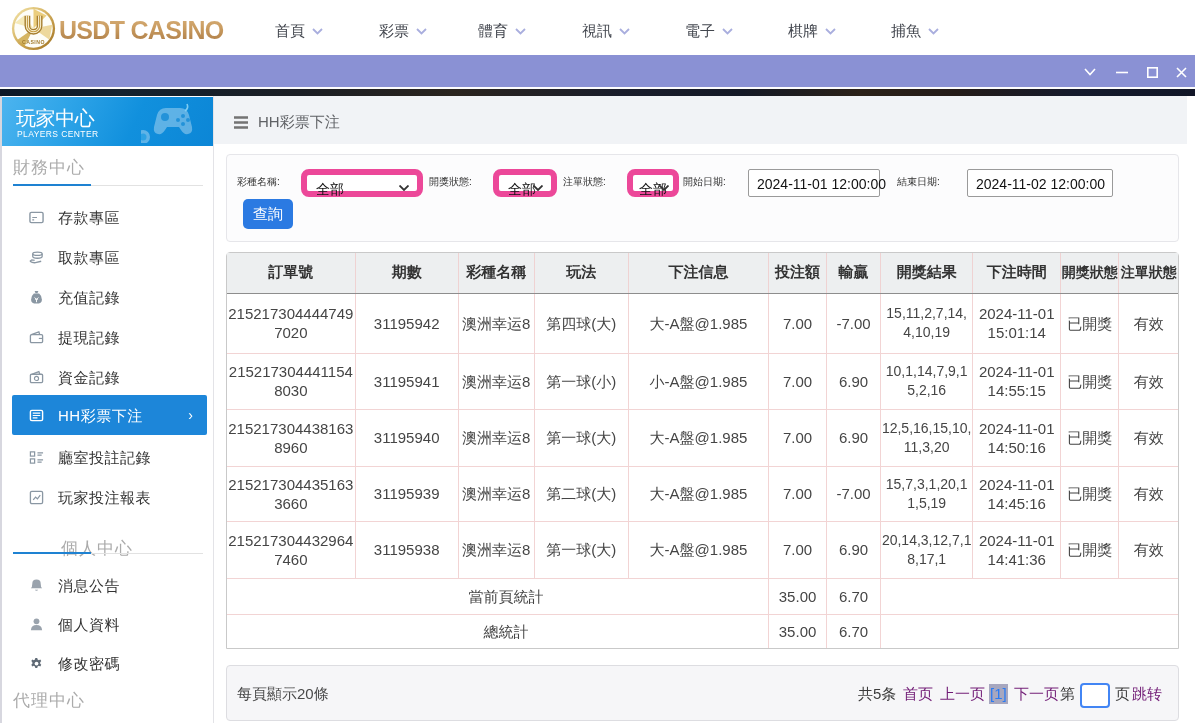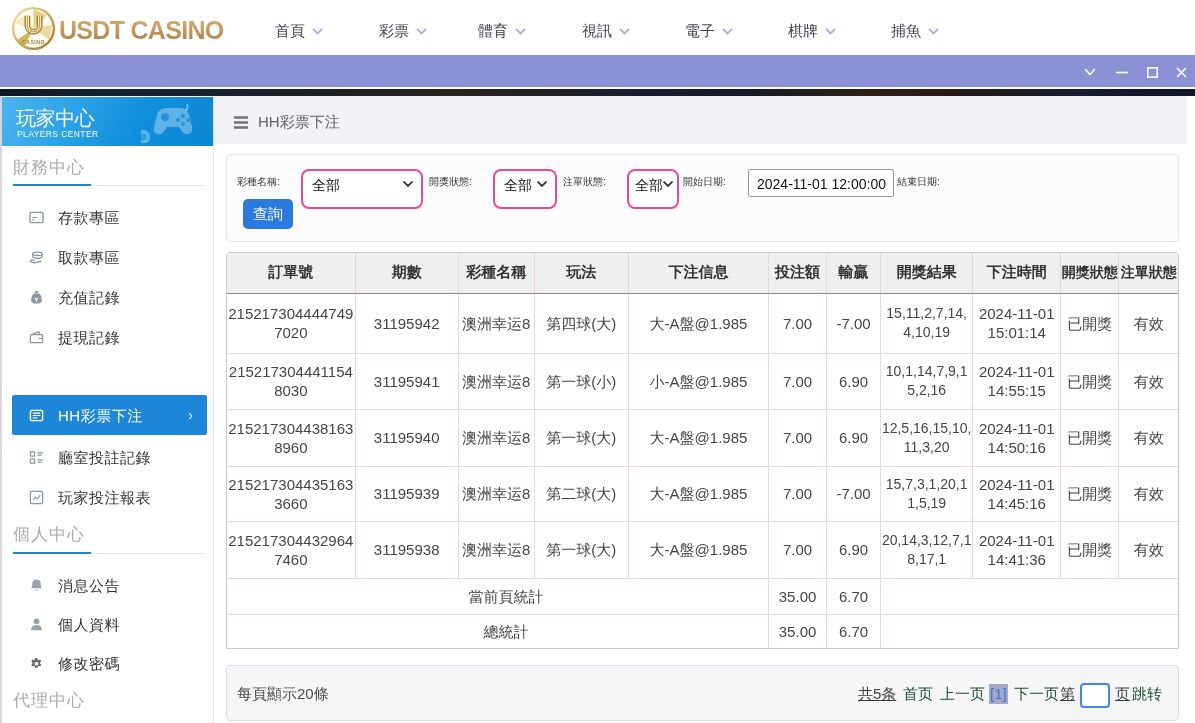--- a/index.html
+++ b/index.html
@@ -34,43 +34,43 @@
 .mitem.act .tx { left:46px; color:#fff; }
 .mitem.act .ar { position:absolute; right:14px; top:12px; color:#fff; font-size:14px; }
 
 #main { position:absolute; left:214px; top:96px; width:981px; height:627px; background:#ffffff; }
 #crumbband { position:absolute; left:0; top:0; width:973px; height:48px; background:#f1f3f6; }
 #crumb { position:absolute; left:20px; top:17px; font-size:15px; color:#606266; }
 #crumb svg { vertical-align:-2px; margin-right:10px; }
 
 #filter { position:absolute; left:12px; top:58px; width:953px; height:88px; background:#fcfcfd; border:1px solid #e6e6ea; border-radius:4px; }
 #filter .lab { position:absolute; top:20px; font-size:10px; color:#303030; }
-.sel { position:absolute; top:14px; height:40px; background:#fff; border:2px solid #ec4899; border-radius:8px; font-size:14px; color:#111; }
+.sel { position:absolute; top:14px; height:28px; background:#fff; border:6px solid #ec4899; border-radius:8px; font-size:14px; color:#111; }
 .sel span { position:absolute; left:9px; top:6px; }
 .sel svg { position:absolute; right:8px; top:10px; }
 .inp { position:absolute; top:14px; height:28px; background:#fff; border:1px solid #9a9a9a; border-radius:2px; font-size:14px; color:#111; }
 .inp span { position:absolute; left:8px; top:6px; white-space:nowrap; }
 #qbtn { position:absolute; left:16px; top:44px; width:50px; height:30px; background:#2b7ae2; border-radius:5px; color:#fff; font-size:15px; text-align:center; line-height:30px; }
 
 #tablewrap { position:absolute; left:12px; top:156px; width:953px; background:#fff; border:1px solid #c9c9c9; border-radius:4px 4px 0 0; }
 table { border-collapse:collapse; table-layout:fixed; width:951px; font-size:15px; color:#454545; }
 th { background:#edeff0; font-weight:bold; color:#333; font-size:15px; height:40px; border-right:1px solid #efd2d2; border-bottom:1px solid #8d8d8d; text-align:center; padding:0; overflow:hidden; white-space:nowrap; }
 th.sq { font-size:14px; letter-spacing:0px; }
 th:last-child { border-right:none; }
 td { text-align:center; border-right:1px solid #f2d4d4; border-bottom:1px solid #f2d4d4; height:55px; line-height:19px; padding:0; overflow:hidden; }
 tr.r1 td { height:60px; }
 tr td:nth-child(8) { font-size:14px; } tr.r2 td { height:56px; } tr.r3 td { height:57px; } tr.r5 td { height:57px; }
 td:last-child { border-right:none; }
 tr.sum td { height:36px;margin-top:20px; } tr.sum2 td { height:34px; }
 tr:last-child td { border-bottom:none; }
 
 #pager { position:absolute; left:12px; top:569px; width:953px; height:56px; background:#f6f6f8; border:1px solid #dddde1; border-radius:4px; }
 #pager .left { position:absolute; left:10px; top:19px; font-size:15px; color:#4a4a4a; }
-.pg { position:absolute; top:19px; font-size:15px; color:#14532d; text-decoration:none; white-space:nowrap; }
-.pg.d { color:#3c3c3c;text-decoration:underline; }
+.pg { position:absolute; top:19px; font-size:15px; color:#701a75; text-decoration:none; white-space:nowrap; }
+.pg.d { color:#3c3c3c; }
 #pager .cur { background:#a7a7bf; color:#2b7bf3; top:18px; padding:1px 1px 2px; }
 #pager .pginp { position:absolute; left:853px; top:17px; width:30px; height:25px; background:#fff; border:2px solid #4285f4; border-radius:4px; }
 </style>
 </head>
 <body>
 <div id="topbar">
   <svg id="logo" viewBox="0 0 48 48">
     <defs>
       <linearGradient id="gold" x1="0" y1="0" x2="1" y2="1">
         <stop offset="0" stop-color="#f6e9b0"></stop>
@@ -183,20 +183,30 @@
   <div class="mitem" style="top:221px;">
       <svg class="ic" viewBox="0 0 16 16">
         <g fill="none" stroke="#8a97a3" stroke-width="1.4">
           <path d="M2.5 5 l8 -3 1 3"></path>
           <rect x="1.5" y="5" width="13" height="8.5" rx="1.2"></rect>
           <path d="M10.5 9 h4" stroke-width="1.2"></path>
         </g>
       </svg>
       <div class="tx">提現記錄</div>
     </div>
+  <div class="mitem" style="top:261px;">
+      <svg class="ic" viewBox="0 0 16 16">
+        <g fill="none" stroke="#8a97a3" stroke-width="1.4">
+          <rect x="1.5" y="4.5" width="13" height="9" rx="1.2"></rect>
+          <path d="M3.5 4.5 l7 -2.8 1 2.6"></path>
+          <circle cx="8" cy="9" r="2.2" stroke-width="1.2"></circle>
+        </g>
+      </svg>
+      <div class="tx">資金記錄</div>
+    </div>
   <div class="mitem act" style="top:299px;">
       <svg class="ic" viewBox="0 0 16 16">
         <g fill="none" stroke="#ffffff" stroke-width="1.5">
           <rect x="1.5" y="2.5" width="13" height="11" rx="1.5"></rect>
           <path d="M4 5.5 h8 M4 8 h8 M4 10.5 h5" stroke-width="1.2"></path>
         </g>
       </svg>
       <div class="tx">HH彩票下注</div>
       <div class="ar">›</div>
     </div>
@@ -244,21 +254,21 @@
           <path d="M6.8 1 h2.4 l0.4 1.8 1.6 0.9 1.7 -0.8 1.2 2 -1.3 1.3 0 1.9 1.3 1.3 -1.2 2 -1.7 -0.8 -1.6 0.9 -0.4 1.8 h-2.4 l-0.4 -1.8 -1.6 -0.9 -1.7 0.8 -1.2 -2 1.3 -1.3 0 -1.9 -1.3 -1.3 1.2 -2 1.7 0.8 1.6 -0.9 Z" transform="translate(0.8,1.2) scale(0.87)"></path>
         </g>
         <circle cx="8" cy="8" r="2" fill="#fff"></circle>
       </svg>
       <div class="tx">修改密碼</div>
     </div>
   <div class="sechead" style="top:60px;">財務中心</div>
   <div class="secline" style="top:89px;">
       <i></i>
     </div>
-  <div class="sechead" style="top:427px;">個人中心</div>
+  <div class="sechead" style="top:441px;margin-left:48px;">個人中心</div>
   <div class="secline" style="top:457px;">
       <i></i>
     </div>
   <div class="sechead" style="top:593px;">代理中心</div>
 </div>
 
 <div id="main">
   <div id="crumbband"></div>
   <div id="crumb"><svg width="14" height="13" viewBox="0 0 14 13">
         <path d="M0 1.5 H14 M0 6.5 H14 M0 11.5 H14" stroke="#737373" stroke-width="2.6"></path>
@@ -280,24 +290,27 @@
         </svg>
       </div>
     <div class="lab" style="left:336px;">注單狀態:</div>
     <div class="sel" style="left:400px; width:52px;">
         <span style="left:6px;">全部</span>
         <svg style="right:4px;" width="10" height="6" viewBox="0 0 10 6">
           <path d="M0.5 0.5 L5 5 L9.5 0.5" stroke="#333" stroke-width="1.8" fill="none"></path>
         </svg>
       </div>
     <div class="lab" style="left:456px;">開始日期:</div>
-    <div class="inp" style="left:521px; width:146px;">
+    <div class="inp" style="left:521px; width:132px;">
         <span>2024-11-01 12:00:00</span>
       </div>
     <div class="lab" style="left:670px;">結束日期:</div>
+    <div class="inp" style="left:740px; width:146px;">
+        <span>2024-11-02 12:00:00</span>
+      </div>
     <div id="qbtn">查詢</div>
   </div>
 
   <div id="tablewrap">
   <table>
     <colgroup>
           <col style="width:128px">
           <col style="width:103px">
           <col style="width:76px">
           <col style="width:94px">

